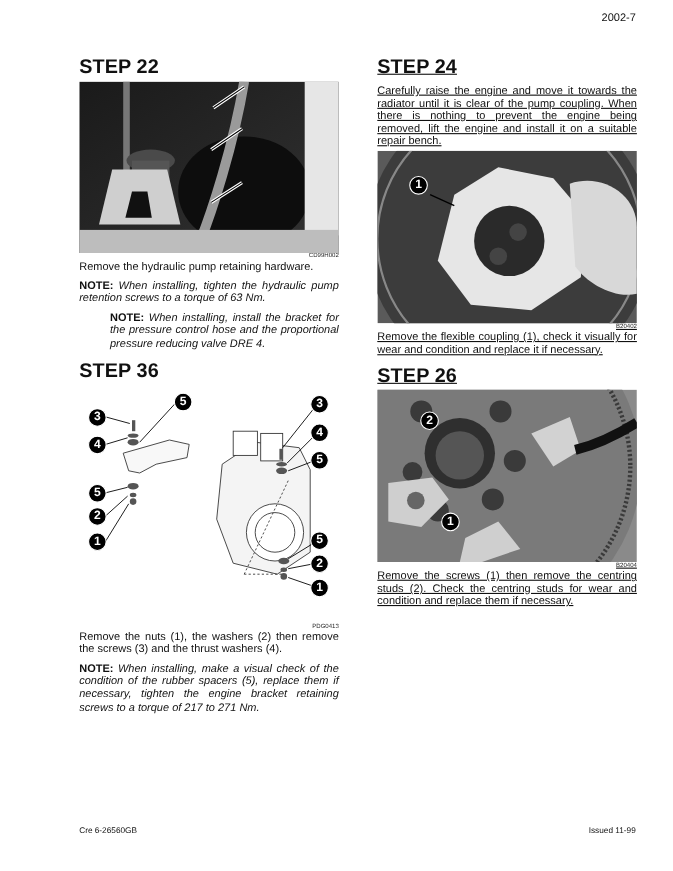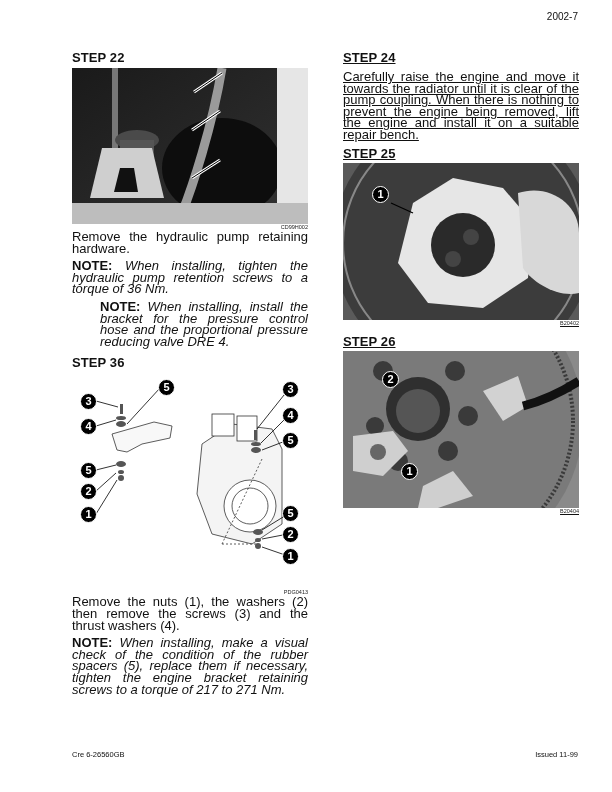--- a/index.html
+++ b/index.html
@@ -3,22 +3,22 @@
 <meta charset="utf-8">
 <style>
   html, body { margin:0; padding:0; background:#fff; }
   body { width:612px; height:792px; position:relative; overflow:hidden;
          font-family:"Liberation Sans", sans-serif; color:#111; }
   .abs { position:absolute; }
   .page-num { right:34px; top:11px; font-size:10px; }
   .col { position:absolute; width:236px; }
   .col-left { left:72px; }
   .col-right { left:343px; }
-  h2 { font-size:13px; font-weight:bold; margin:0; letter-spacing:0.1px; }
-  p { font-size:13px; line-height:11.6px; margin:0; text-align:justify; }
+  h2 { font-size:18px; font-weight:bold; margin:0; letter-spacing:0.1px; }
+  p { font-size:10px; line-height:11.6px; margin:0; text-align:justify; }
   .note b { font-weight:bold; font-style:normal; }
   .note i { font-style:italic; }
   .fig-code { font-size:5.5px; text-align:right; color:#222; line-height:7px; }
   .photo { position:relative; overflow:hidden; }
   .callout { position:absolute; width:15px; height:15px; border-radius:50%;
              background:#000; color:#fff; font-size:11px; font-weight:bold;
              text-align:center; line-height:15px; border:1px solid #fff; }
   .footer { font-size:7.5px; top:750px; }
 </style>
 </head>
@@ -53,21 +53,21 @@
       </g>
       <g stroke="#000" stroke-width="1" fill="none">
         <line x1="150" y1="5" x2="122" y2="24"></line>
           <line x1="148" y1="43" x2="120" y2="62"></line>
           <line x1="148" y1="92" x2="120" y2="110"></line>
       </g>
     </svg>
   </div>
   <div class="fig-code">CD99H002</div>
   <p>Remove the hydraulic pump retaining hardware.</p>
-  <p class="note" style="margin-top:6px;"><b>NOTE:</b><i> When installing, tighten the hydraulic pump retention screws to a torque of 36 Nm.</i></p>
+  <p class="note" style="margin-top:6px;"><b>NOTE:</b><i> When installing, tighten the hydraulic pump retention screws to a torque of 63 Nm.</i></p>
   <p class="note" style="margin-top:6px;margin-left:28px;"><b>NOTE:</b><i> When installing, install the bracket for the pressure control hose and the proportional pressure reducing valve DRE 4.</i></p>
   <h2 style="margin-top:8px;">STEP 36</h2>
 
   <div class="photo" style="margin-top:4px;width:236px;height:215px;">
     <svg width="236" height="215">
       <g fill="none" stroke="#333" stroke-width="0.8">
         <path d="M130 70 L160 50 L200 55 L210 75 L210 150 L180 170 L140 160 L125 120 Z" fill="#f4f4f4"></path>
         <rect x="140" y="40" width="22" height="22" fill="#fff"></rect>
         <rect x="165" y="42" width="20" height="25" fill="#fff"></rect>
         <circle cx="178" cy="132" r="26" fill="#fff"></circle>
@@ -119,36 +119,36 @@
     <div class="callout" style="left:210px;top:174px;">1</div>
   </div>
   <div class="fig-code">PDG0413</div>
   <p>Remove the nuts (1), the washers (2) then remove the screws (3) and the thrust washers (4).</p>
   <p class="note" style="margin-top:6px;"><b>NOTE:</b><i> When installing, make a visual check of the condition of the rubber spacers (5), replace them if necessary, tighten the engine bracket retaining screws to a torque of 217 to 271 Nm.</i></p>
 </div>
 
 <div class="col col-right" style="top:50px;text-decoration:underline;">
   <h2>STEP 24</h2>
   <p style="margin-top:6px;">Carefully raise the engine and move it towards the radiator until it is clear of the pump coupling. When there is nothing to prevent the engine being removed, lift the engine and install it on a suitable repair bench.</p>
-  <h2 style="margin-top:5px;">STEP 25</h2>
   <div class="photo" style="margin-top:2px;width:236px;height:157px;">
     <svg width="236" height="157">
       <rect width="236" height="157" fill="#5a5a5a"></rect>
       <circle cx="120" cy="80" r="130" fill="#3c3c3c"></circle>
       <circle cx="120" cy="80" r="120" fill="none" stroke="#888" stroke-width="2"></circle>
       <path d="M70 40 L110 15 L160 25 L190 60 L185 115 L140 145 L85 140 L55 100 Z" fill="#e6e6e6"></path>
       <circle cx="120" cy="82" r="32" fill="#2a2a2a"></circle>
       <circle cx="128" cy="74" r="8" fill="#444"></circle>
         <circle cx="110" cy="96" r="8" fill="#444"></circle>
       <path d="M175 30 C205 20, 236 40, 236 70 L236 130 C215 135, 190 120, 180 105 Z" fill="#d8d8d8"></path>
       <line x1="48" y1="40" x2="70" y2="50" stroke="#000" stroke-width="1.2"></line>
     </svg>
     <div class="callout" style="left:29px;top:23px;">1</div>
   </div>
   <div class="fig-code">B20402</div>
+  <p>Remove the flexible coupling (1), check it visually for wear and condition and replace it if necessary.</p>
   <h2 style="margin-top:7px;">STEP 26</h2>
   <div class="photo" style="margin-top:2px;width:236px;height:157px;">
     <svg width="236" height="157">
       <rect width="236" height="157" fill="#8a8a8a"></rect>
       <circle cx="90" cy="70" r="150" fill="#7a7a7a"></circle>
       <circle cx="90" cy="70" r="140" fill="none" stroke="#3a3a3a" stroke-width="4" stroke-dasharray="2,2"></circle>
       <circle cx="75" cy="58" r="32" fill="#2f2f2f"></circle>
       <circle cx="75" cy="60" r="22" fill="#555"></circle>
       <g fill="#3a3a3a">
         <circle cx="40" cy="20" r="10"></circle>
@@ -161,16 +161,17 @@
       <path d="M10 85 L50 80 L65 100 L40 125 L10 120 Z" fill="#cfcfcf"></path>
       <circle cx="35" cy="101" r="8" fill="#666"></circle>
       <path d="M140 40 L175 25 L185 55 L160 70 Z" fill="#d2d2d2"></path>
       <path d="M180 55 C200 50, 220 40, 236 30" stroke="#111" stroke-width="9" fill="none"></path>
       <path d="M80 135 L110 120 L130 145 L95 157 L75 157 Z" fill="#cfcfcf"></path>
     </svg>
     <div class="callout" style="left:39px;top:20px;">2</div>
     <div class="callout" style="left:58px;top:112px;">1</div>
   </div>
   <div class="fig-code">B20404</div>
+  <p>Remove the screws (1) then remove the centring studs (2). Check the centring studs for wear and condition and replace them if necessary.</p>
 </div>
 
 <div class="abs footer" style="left:72px;">Cre  6-26560GB</div>
 <div class="abs footer" style="right:34px;">Issued 11-99</div>
 
 </body></html>

